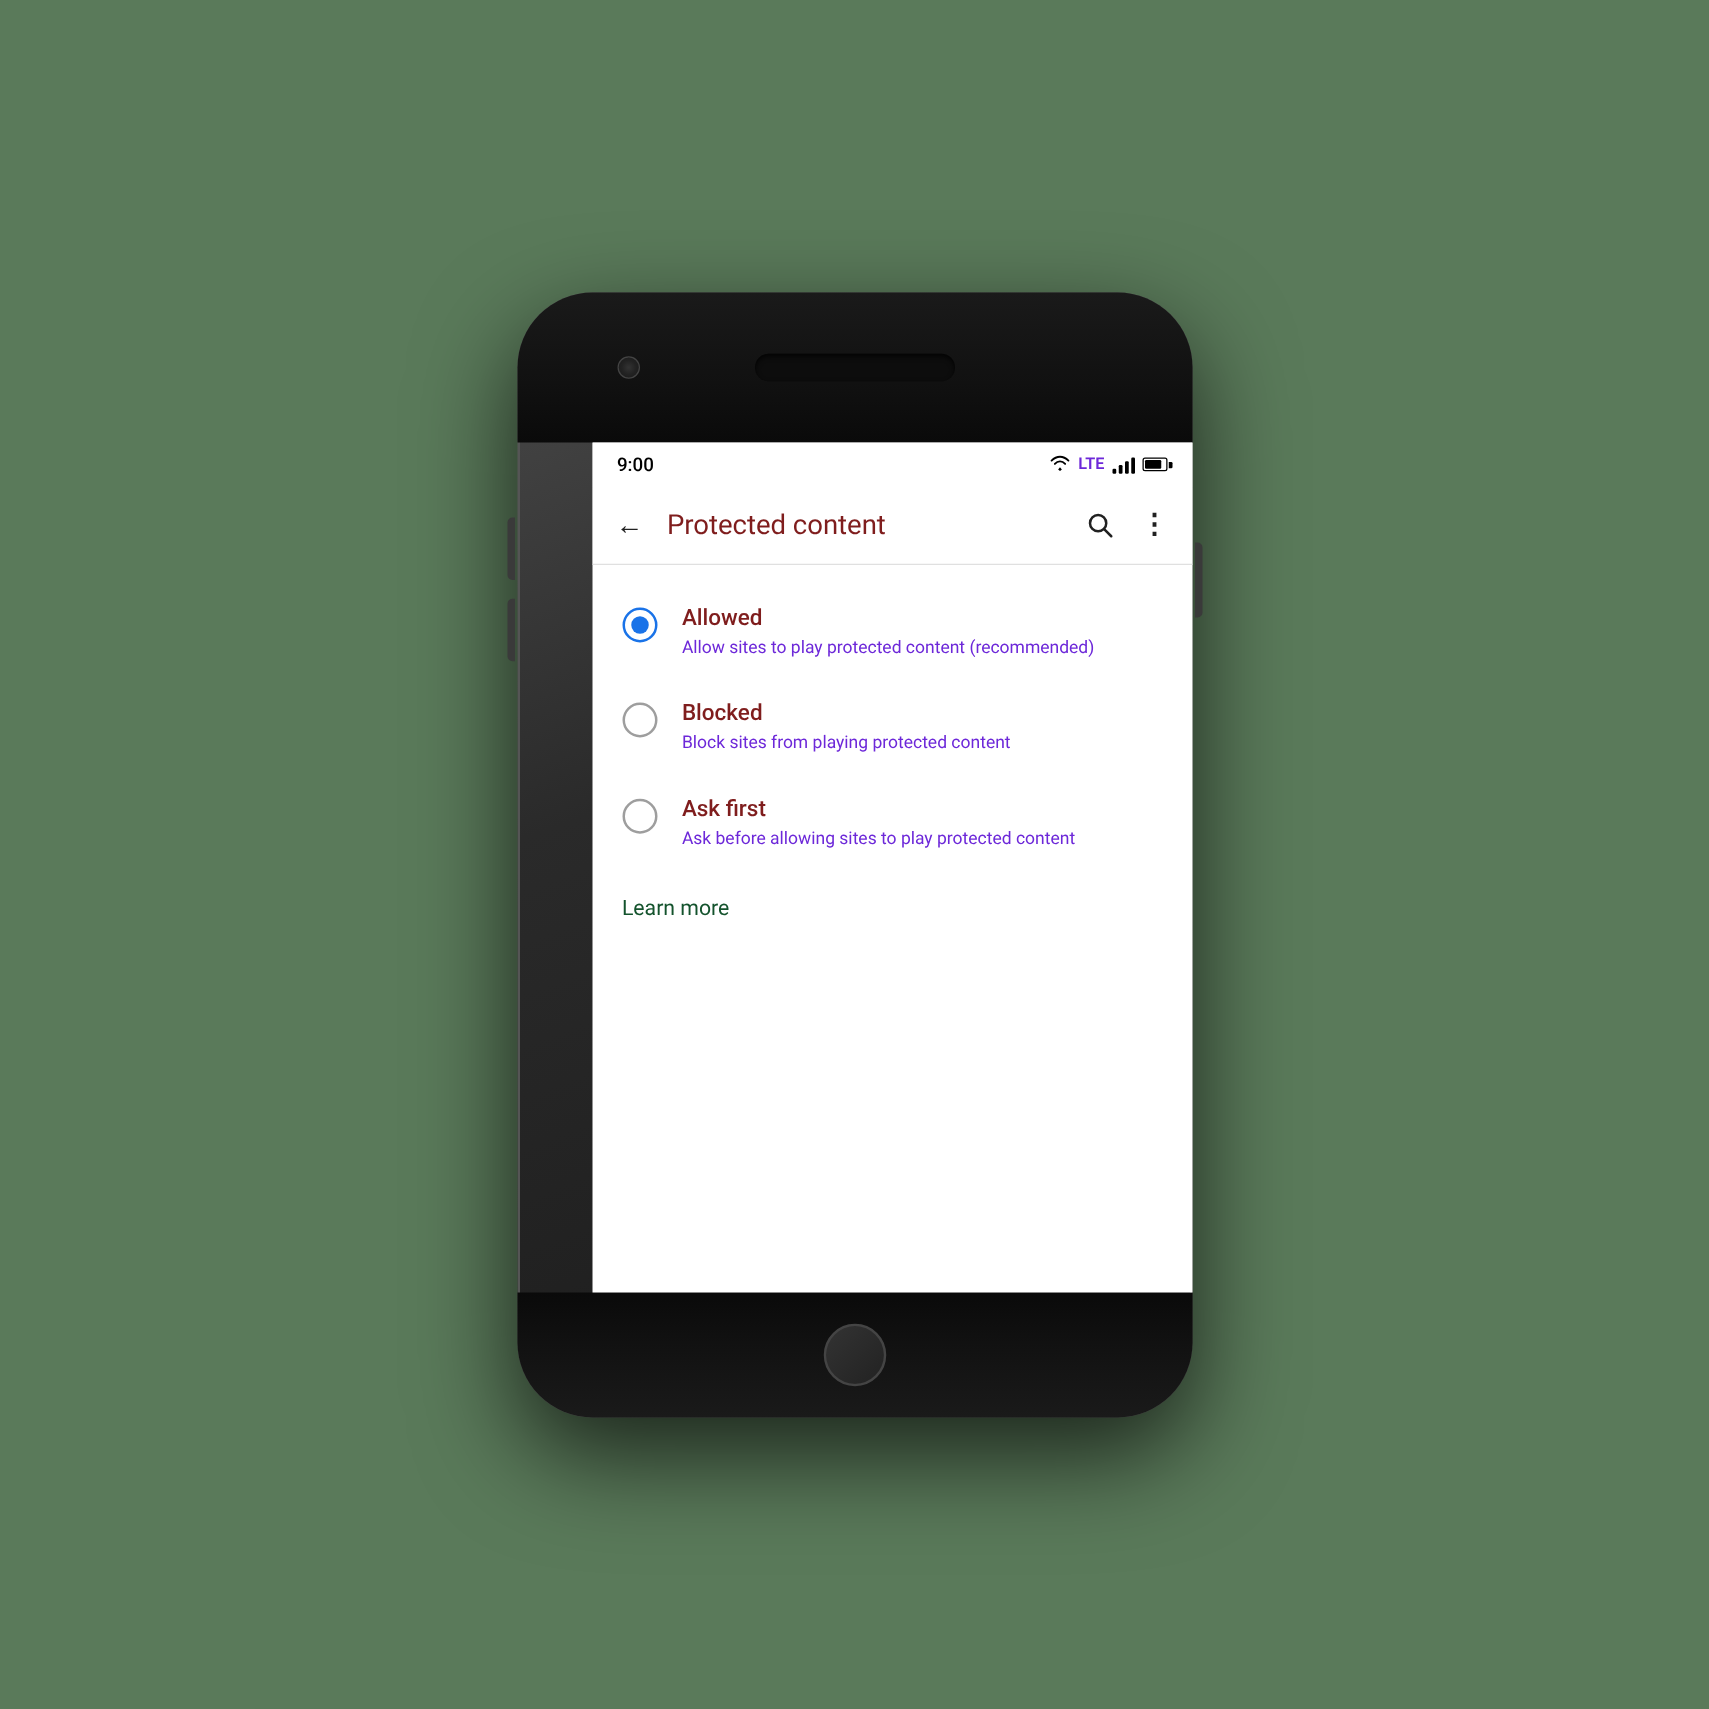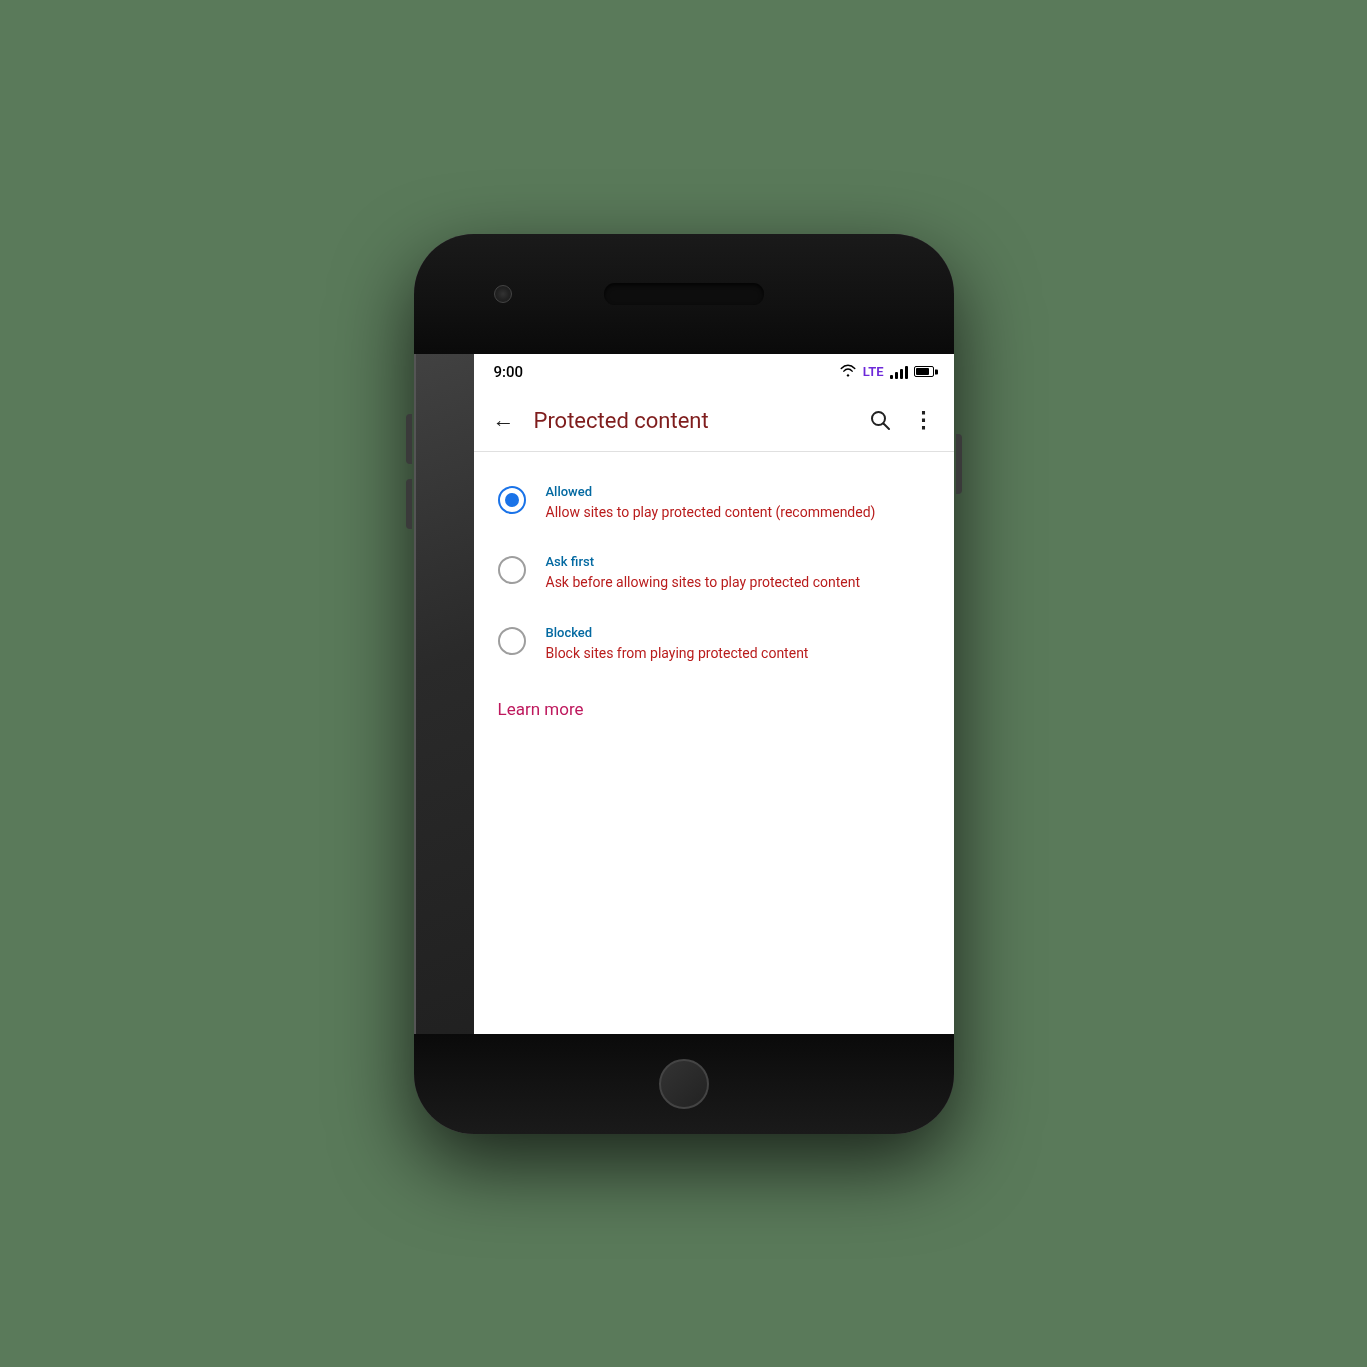--- a/index.html
+++ b/index.html
@@ -234,34 +234,34 @@
       height: 14px;
       background: #1a73e8;
       border-radius: 50%;
     }
 
     .radio-text {
       flex: 1;
     }
 
     .radio-label {
-      font-size: 13px;
+      font-size: 18px;
       font-weight: 500;
-      color: #0369a1;
+      color: #7f1d1d;
       margin-bottom: 4px;
     }
 
     .radio-desc {
       font-size: 14px;
-      color: #b91c1c;
+      color: #6d28d9;
       line-height: 1.4;
     }
 
     .learn-more-link {
-      color: #be185d;
+      color: #14532d;
       font-size: 17px;
       font-weight: 400;
       padding: 20px 24px;
       display: inline-block;
       cursor: pointer;
       text-decoration: none;
     }
 
     
     .phone-bottom-bezel {
@@ -384,31 +384,31 @@
         <div class="radio-text">
           <div class="radio-label">Allowed</div>
           <div class="radio-desc">Allow sites to play protected content (recommended)</div>
         </div>
       </div>
 
       
       <div class="radio-option">
         <div class="radio-circle"></div>
         <div class="radio-text">
-          <div class="radio-label">Ask first</div>
-          <div class="radio-desc">Ask before allowing sites to play protected content</div>
+          <div class="radio-label">Blocked</div>
+          <div class="radio-desc">Block sites from playing protected content</div>
         </div>
       </div>
 
       
       <div class="radio-option">
         <div class="radio-circle"></div>
         <div class="radio-text">
-          <div class="radio-label">Blocked</div>
-          <div class="radio-desc">Block sites from playing protected content</div>
+          <div class="radio-label">Ask first</div>
+          <div class="radio-desc">Ask before allowing sites to play protected content</div>
         </div>
       </div>
 
       
       <a class="learn-more-link">Learn more</a>
 
     </div>
   </div>
 
   <div class="phone-bottom-bezel">

